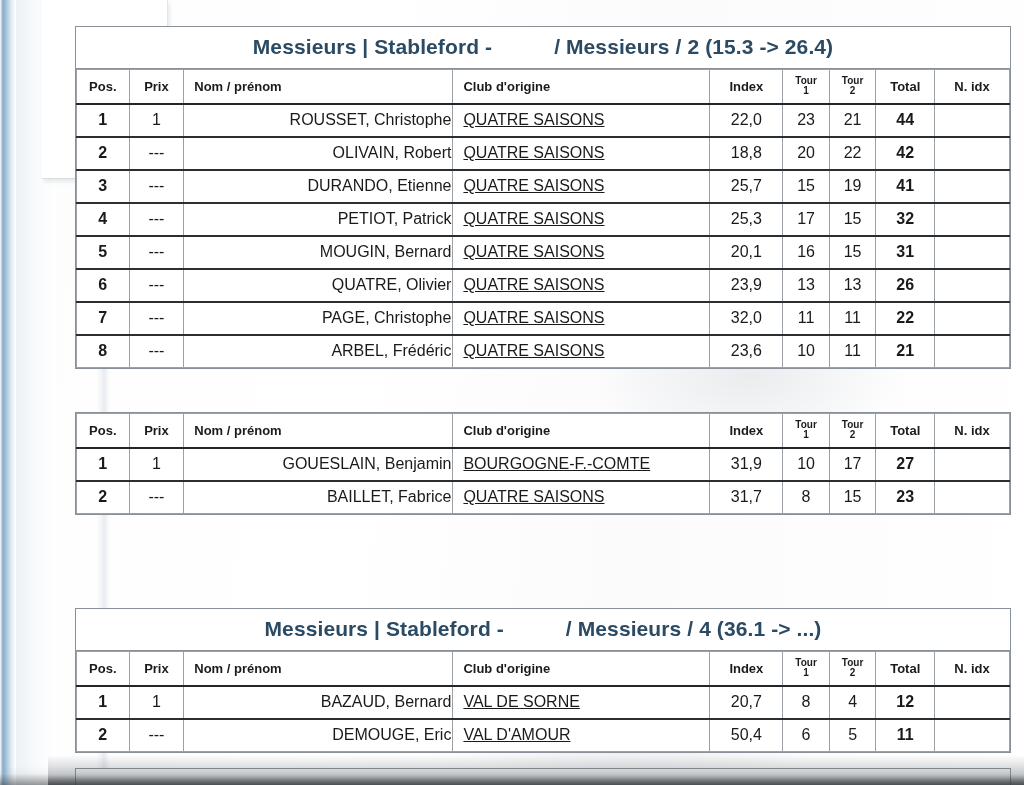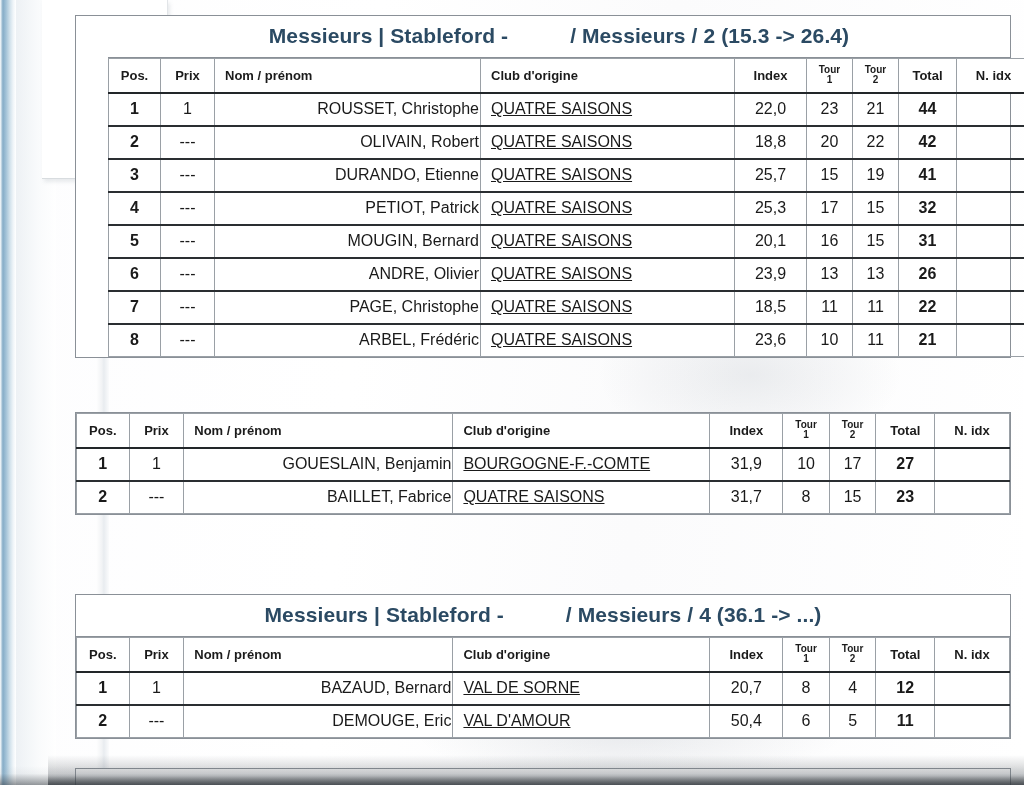--- a/index.html
+++ b/index.html
@@ -176,23 +176,23 @@
   col.w-pos   { width: 52px; }
   col.w-prix  { width: 54px; }
   col.w-name  { width: 266px; }
   col.w-club  { width: 254px; }
   col.w-index { width: 72px; }
   col.w-tour  { width: 46px; }
   col.w-total { width: 58px; }
   col.w-nidx  { width: 74px; }
 
   
-  #block-0 { top: 15px; padding-left: 32px; }
+  #block-0 { top: 26px; }
   #block-1 { top: 412px; }
-  #block-2 { top: 594px; }
+  #block-2 { top: 608px; }
   #block-3 {
     top: 768px;
     height: 30px;
     overflow: hidden;
     border-bottom: none;
   }
 </style>
 </head>
 <body>
 
@@ -297,34 +297,34 @@
             <td class="c-club">QUATRE SAISONS</td>
             <td class="c-index">20,1</td>
             <td class="c-tour">16</td>
             <td class="c-tour">15</td>
             <td class="c-total">31</td>
             <td class="c-nidx"></td>
           </tr>
           <tr>
             <td class="c-pos">6</td>
             <td class="c-prix">---</td>
-            <td class="c-name">ANDRE, Olivier</td>
+            <td class="c-name">QUATRE, Olivier</td>
             <td class="c-club">QUATRE SAISONS</td>
             <td class="c-index">23,9</td>
             <td class="c-tour">13</td>
             <td class="c-tour">13</td>
             <td class="c-total">26</td>
             <td class="c-nidx"></td>
           </tr>
           <tr>
             <td class="c-pos">7</td>
             <td class="c-prix">---</td>
             <td class="c-name">PAGE, Christophe</td>
             <td class="c-club">QUATRE SAISONS</td>
-            <td class="c-index">18,5</td>
+            <td class="c-index">32,0</td>
             <td class="c-tour">11</td>
             <td class="c-tour">11</td>
             <td class="c-total">22</td>
             <td class="c-nidx"></td>
           </tr>
           <tr>
             <td class="c-pos">8</td>
             <td class="c-prix">---</td>
             <td class="c-name">ARBEL, Frédéric</td>
             <td class="c-club">QUATRE SAISONS</td>

